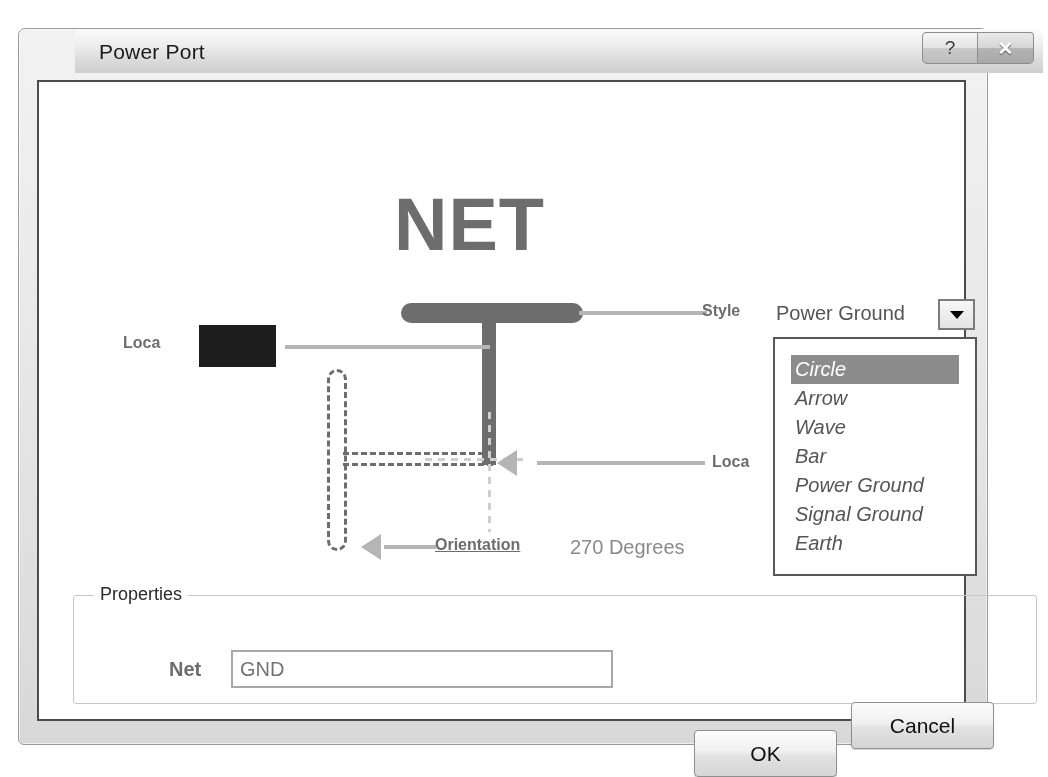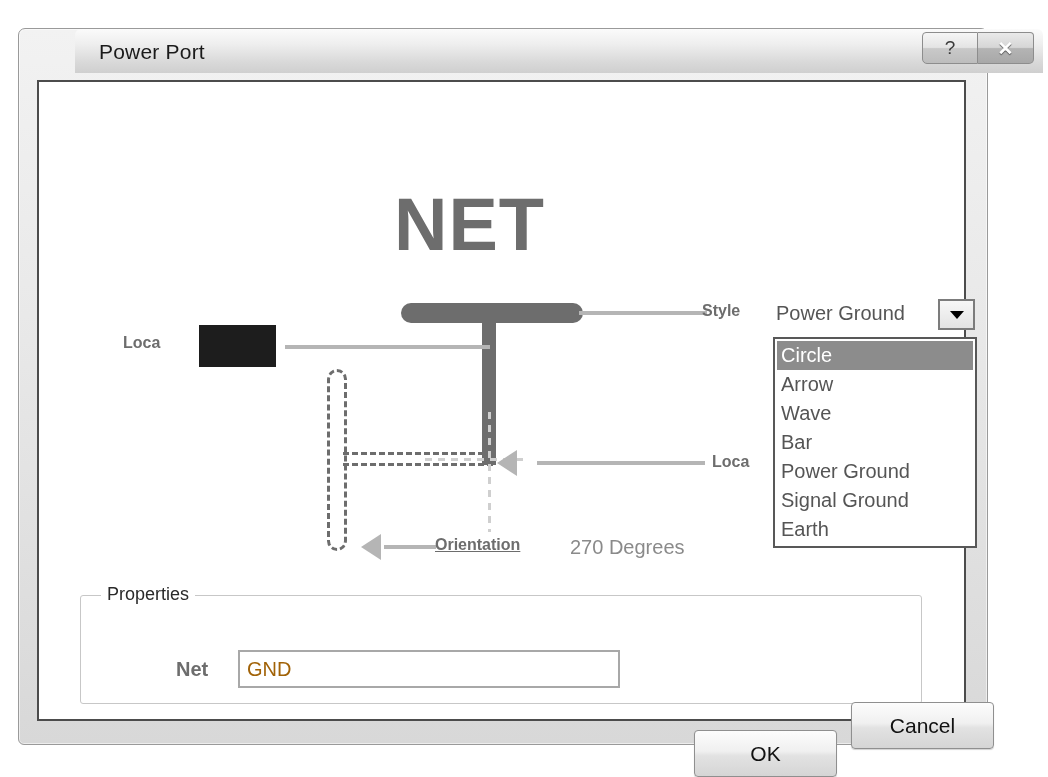--- a/index.html
+++ b/index.html
@@ -245,41 +245,42 @@
   }
 
   .combo-list {
     position: absolute;
     left: 734px;
     top: 255px;
     width: 204px;
     background: #ffffff;
     border: 2px solid #585858;
     box-sizing: border-box;
-    padding: 2px;
+    padding: 16px;
     z-index: 30;
+    font-style: italic;
   }
   .combo-item {
     font-size: 20px;
     color: #555555;
     line-height: 1;
     padding: 4px 4px 5px 4px;
     white-space: nowrap;
   }
   .combo-item.selected {
     background: #8c8c8c;
     color: #ffffff;
   }
 
   
   .group {
     position: absolute;
-    left: 41px;
+    left: 34px;
     top: 513px;
-    width: 842px;
+    width: 964px;
     height: 109px;
     border: 1px solid #c7c7c7;
     border-radius: 3px;
     box-sizing: border-box;
   }
   .group-title {
     position: absolute;
     left: 20px;
     top: -12px;
     background: #ffffff;
@@ -299,21 +300,21 @@
     position: absolute;
     left: 157px;
     top: 54px;
     width: 382px;
     height: 38px;
     border: 2px solid #a8a8a8;
     background: #ffffff;
     box-sizing: border-box;
     font-family: "Liberation Sans", sans-serif;
     font-size: 20px;
-    color: #a16207;
+    color: #737373;
     padding: 0 7px;
     outline: none;
   }
 
   
   .dlg-btn {
     position: absolute;
     width: 143px;
     height: 47px;
     border: 1px solid #8f8f8f;

